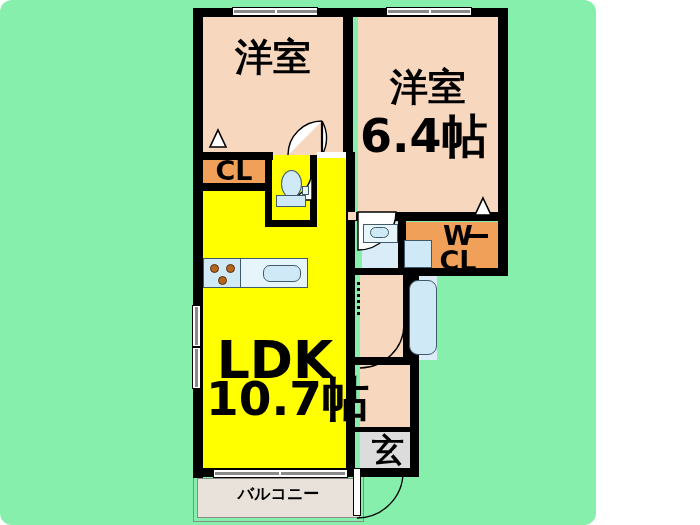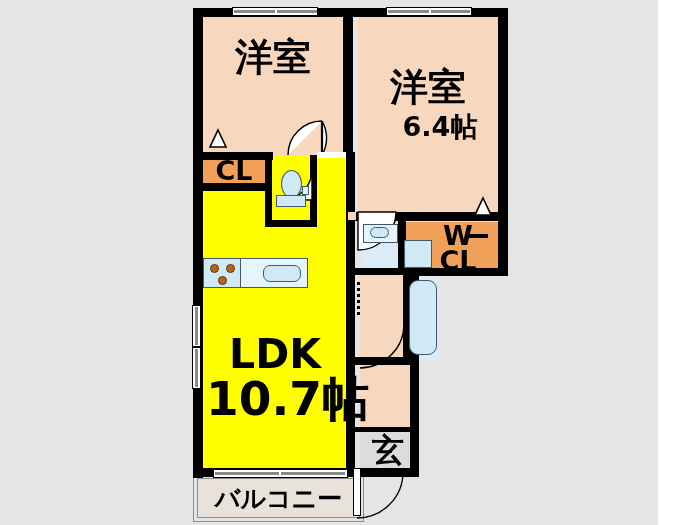--- a/index.html
+++ b/index.html
@@ -1,18 +1,18 @@
 <!DOCTYPE html>
 <html><head>
 <meta charset="utf-8">
 <title>Floor Plan</title>
 <style>
   html,body{margin:0;padding:0;background:#ffffff;}
   body{font-family:"Liberation Sans","DejaVu Sans",sans-serif;}
-  #stage{position:relative;width:658px;height:525px;background:#e5e5e5;overflow:hidden;}
+  #stage{position:relative;width:596px;height:525px;background:#86efac;overflow:hidden;border-radius:12px;}
   .abs{position:absolute;}
   
   .fill{position:absolute;}
   .room-wash{background:#f7d7bd;}
   .room-ldk{background:#ffff00;}
   .room-cl{background:#f0a058;}
   .room-bath{background:#d9ecf7;}
   .room-hall{background:#f7d7bd;}
   .room-genkan{background:#dcdcdc;}
   .room-balcony{background:#e8e2da;}
@@ -170,28 +170,28 @@
   <div class="fx" style="left:363px;top:224px;width:35px;height:19px;background:#e6f4fb;"></div>
   <div class="fx fx-rd" style="left:370px;top:227px;width:19px;height:11px;"></div>
 
   <div class="fx" style="left:404px;top:240px;width:28px;height:28px;"></div>
 
   <div class="fx fx-rd" style="left:409px;top:280px;width:28px;height:75px;border-radius:9px;"></div>
 
   <div class="lbl lbl-jp" style="left:223px;top:38px;width:100px;font-size:38px;">洋室</div>
 
   <div class="lbl lbl-jp" style="left:378px;top:68px;width:100px;font-size:38px;">洋室</div>
-  <div class="lbl lbl-jp" style="left:380px;top:113px;width:120px;font-size:27px;">6.4帖</div>
+  <div class="lbl lbl-jp" style="left:360px;top:113px;width:120px;font-size:46px;">6.4帖</div>
 
-  <div class="lbl" style="left:215px;top:334px;width:120px;font-size:41px;">LDK</div>
+  <div class="lbl" style="left:215px;top:334px;width:120px;font-size:52px;">LDK</div>
   <div class="lbl lbl-jp" style="left:206px;top:375px;width:140px;font-size:47px;">10.7帖</div>
 
   <div class="lbl" style="left:208px;top:157px;width:52px;font-size:27px;">CL</div>
 
   <div class="lbl" style="left:438px;top:222px;width:40px;font-size:27px;">W</div>
   <div class="lbl" style="left:438px;top:247px;width:40px;font-size:27px;">CL</div>
   <div class="abs" style="left:468px;top:234px;width:20px;height:4px;background:#000;"></div>
 
   <div class="lbl lbl-jp" style="left:362px;top:434px;width:52px;font-size:32px;">玄</div>
 
-  <div class="lbl lbl-jp" style="left:200px;top:486px;width:157px;font-size:25px;">バルコニー</div>
+  <div class="lbl lbl-jp" style="left:200px;top:486px;width:157px;font-size:16px;">バルコニー</div>
 
 </div>
 
 </body></html>

